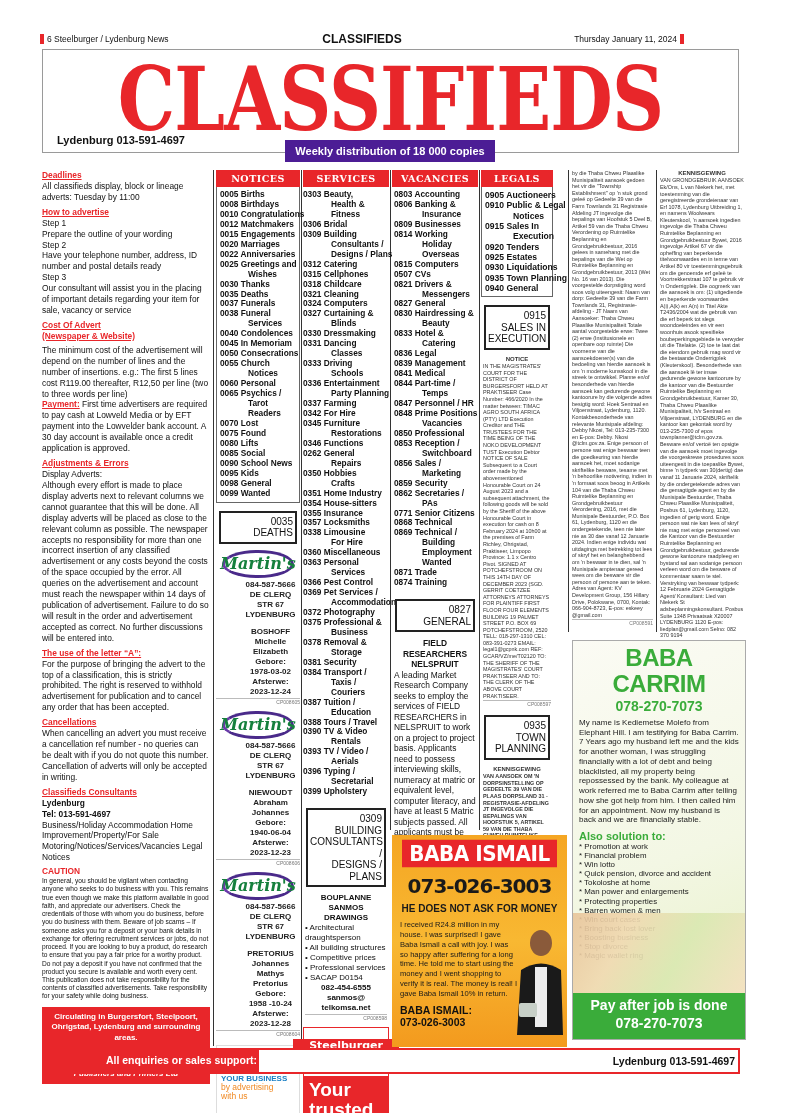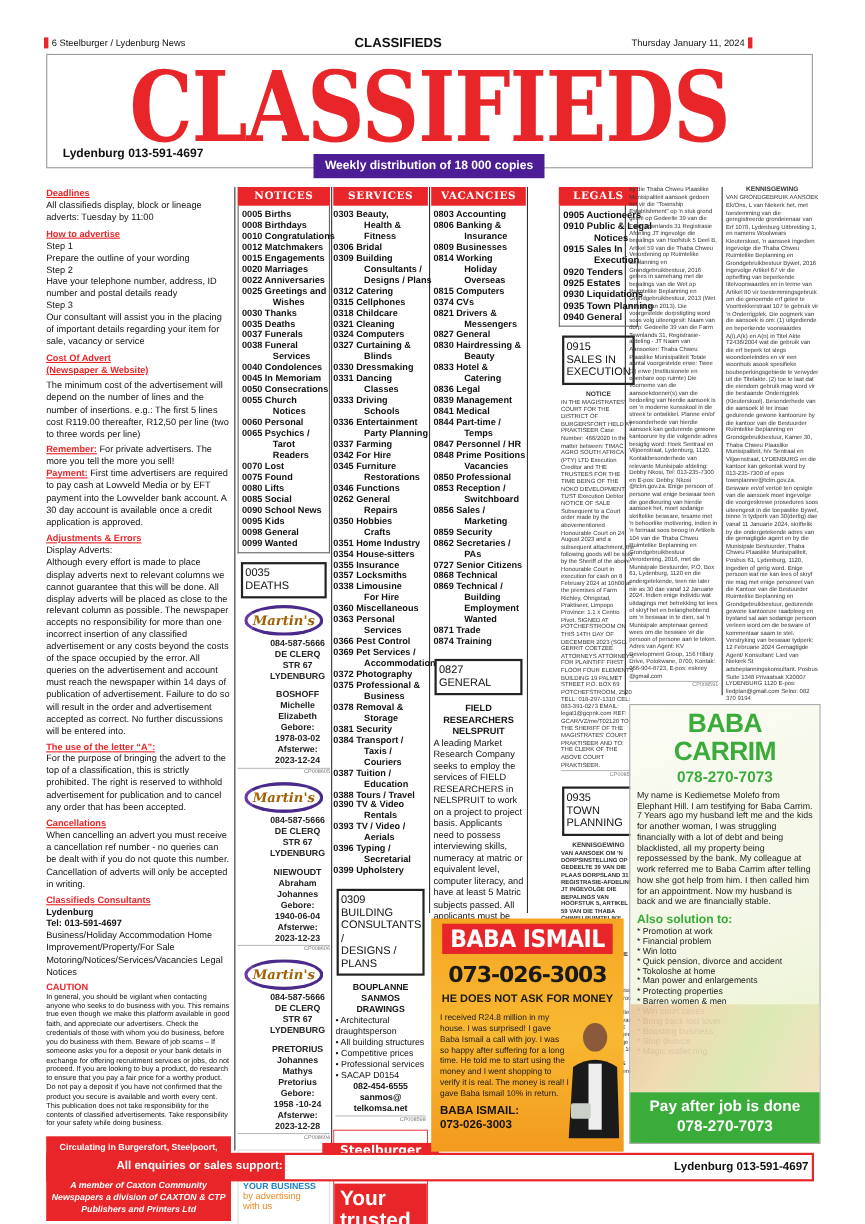--- a/index.html
+++ b/index.html
@@ -22,24 +22,24 @@
   .vline { position: absolute; width: 1px; background: #333; }
 
   .section-head { background: #e8262a; color: #fff; text-align: center; font-family: "DejaVu Serif", serif; font-weight: bold; font-size: 9.5px; height: 17px; line-height: 17px; letter-spacing: 0.5px; }
   .list-box { border: 1px solid #666; border-top: none; padding: 3px 3px; font-size: 8.3px; font-weight: bold; line-height: 1.2; }
   .list-box div { white-space: nowrap; }
   .list-box .ind { padding-left: 28px; }
 
   .col-notices { position: absolute; left: 216px; top: 170px; width: 84px; }
   .col-services { position: absolute; left: 303px; top: 170px; width: 86px; }
   .col-vacancies { position: absolute; left: 392px; top: 170px; width: 86px; }
-  .col-legals { position: absolute; left: 508px; top: 170px; width: 72px; }
-
-  .classhead { border: 2px solid #222; text-align: left; font-family: "Liberation Sans Narrow", "Liberation Sans", sans-serif; font-size: 10px; line-height: 1.15; padding: 3px 2px; margin: 8px 3px 6px; }
-  .martins-logo { width: 72px; height: 28px; margin: 6px auto 2px; border-radius: 50%; border: 3px solid #4a2a8a; border-left-color: #6a3aaa; display: flex; align-items: center; justify-content: center; font-family: "DejaVu Serif", serif; font-style: italic; font-weight: bold; color: #a16207; font-size: 12px; }
+  .col-legals { position: absolute; left: 481px; top: 170px; width: 72px; }
+
+  .classhead { border: 2px solid #222; text-align: right; font-family: "Liberation Sans Narrow", "Liberation Sans", sans-serif; font-size: 10px; line-height: 1.15; padding: 3px 2px; margin: 8px 3px 6px; }
+  .martins-logo { width: 72px; height: 28px; margin: 6px auto 2px; border-radius: 50%; border: 3px solid #4a2a8a; border-left-color: #6a3aaa; display: flex; align-items: center; justify-content: center; font-family: "DejaVu Serif", serif; font-style: italic; font-weight: bold; color: #15803d; font-size: 16px; }
   .death { text-align: center; font-size: 8px; font-weight: bold; line-height: 1.25; color: #222; margin-left: 25px; }
   .death .gap { height: 7px; }
   .cp { text-align: right; font-size: 5px; color: #777; border-top: 1px solid #bbb; margin-top: 1px; padding-top: 0; }
   .grow { margin-top: 8px; height: 108px; border: 1px solid #ddd; position: relative; padding: 4px; }
   .grow .g1 { font-family: "DejaVu Serif", serif; color: #f08a24; font-size: 22px; font-weight: bold; line-height: 1; }
   .grow .g2 { color: #1a7fc4; font-weight: bold; font-size: 8px; margin-top: 2px; }
   .grow .g3 { color: #f08a24; font-size: 8.5px; line-height: 1.1; }
   .grow .fig { position: absolute; right: 6px; bottom: 4px; width: 50px; height: 32px; }
   .bouplanne { font-size: 8px; line-height: 1.25; padding: 0 2px; }
   .bouplanne .t { text-align: center; font-weight: bold; }
@@ -100,21 +100,20 @@
   <div class="h">How to advertise</div>
   <div>Step 1</div>
   <div>Prepare the outline of your wording</div>
   <div>Step 2</div>
   <div>Have your telephone number, address, ID number and postal details ready</div>
   <div>Step 3</div>
   <div>Our consultant will assist you in the placing of important details regarding your item for sale, vacancy or service</div>
   <div class="h">Cost Of Advert</div>
   <div class="h" style="margin-top:0">(Newspaper &amp; Website)</div>
   <div style="margin-top:3px">The minimum cost of the advertisement will depend on the number of lines and the number of insertions. e.g.: The first 5 lines cost R119.00 thereafter, R12,50 per line (two to three words per line)</div>
-  <div style="margin-top:4px"><span class="h" style="text-decoration:underline">Remember:</span><span> For private advertisers. The more you tell the more you sell!</span></div>
   <div><span class="h">Payment:</span><span> First time advertisers are required to pay cash at Lowveld Media or by EFT payment into the Lowvelder bank account. A 30 day account is available once a credit application is approved.</span></div>
   <div class="h">Adjustments &amp; Errors</div>
   <div>Display Adverts:</div>
   <div>Although every effort is made to place display adverts next to relevant columns we cannot guarantee that this will be done. All display adverts will be placed as close to the relevant column as possible. The newspaper accepts no responsibility for more than one incorrect insertion of any classified advertisement or any costs beyond the costs of the space occupied by the error. All queries on the advertisement and account must reach the newspaper within 14 days of publication of advertisement. Failure to do so will result in the order and advertisement accepted as correct. No further discussions will be entered into.</div>
   <div class="h">The use of the letter “A”:</div>
   <div>For the purpose of bringing the advert to the top of a classification, this is strictly prohibited. The right is reserved to withhold advertisement for publication and to cancel any order that has been accepted.</div>
   <div class="h">Cancellations</div>
   <div>When cancelling an advert you must receive a cancellation ref number - no queries can be dealt with if you do not quote this number. Cancellation of adverts will only be accepted in writing.</div>
   <div class="h">Classifieds Consultants</div>
   <div style="font-weight:bold">Lydenburg</div>
@@ -342,21 +341,21 @@
   <div class="section-head">VACANCIES</div>
   <div class="list-box" id="vacancies-list" style="border:none;padding-left:2px">
       <div>0803 Accounting</div>
       <div>0806 Banking &amp;</div>
       <div class="ind">Insurance</div>
       <div>0809 Businesses</div>
       <div>0814 Working</div>
       <div class="ind">Holiday</div>
       <div class="ind">Overseas</div>
       <div>0815 Computers</div>
-      <div>0374 CVs</div>
+      <div>0507 CVs</div>
       <div>0821 Drivers &amp;</div>
       <div class="ind">Messengers</div>
       <div>0827 General</div>
       <div>0830 Hairdressing &amp;</div>
       <div class="ind">Beauty</div>
       <div>0833 Hotel &amp;</div>
       <div class="ind">Catering</div>
       <div>0836 Legal</div>
       <div>0839 Management</div>
       <div>0841 Medical</div>
@@ -366,21 +365,21 @@
       <div>0848 Prime Positions</div>
       <div class="ind">Vacancies</div>
       <div>0850 Professional</div>
       <div>0853 Reception /</div>
       <div class="ind">Switchboard</div>
       <div>0856 Sales /</div>
       <div class="ind">Marketing</div>
       <div>0859 Security</div>
       <div>0862 Secretaries /</div>
       <div class="ind">PAs</div>
-      <div>0727 Senior Citizens</div>
+      <div>0771 Senior Citizens</div>
       <div>0868 Technical</div>
       <div>0869 Technical /</div>
       <div class="ind">Building</div>
       <div class="ind">Employment</div>
       <div class="ind">Wanted</div>
       <div>0871 Trade</div>
       <div>0874 Training</div>
     </div>
   <div class="classhead">
     <div>0827</div>

